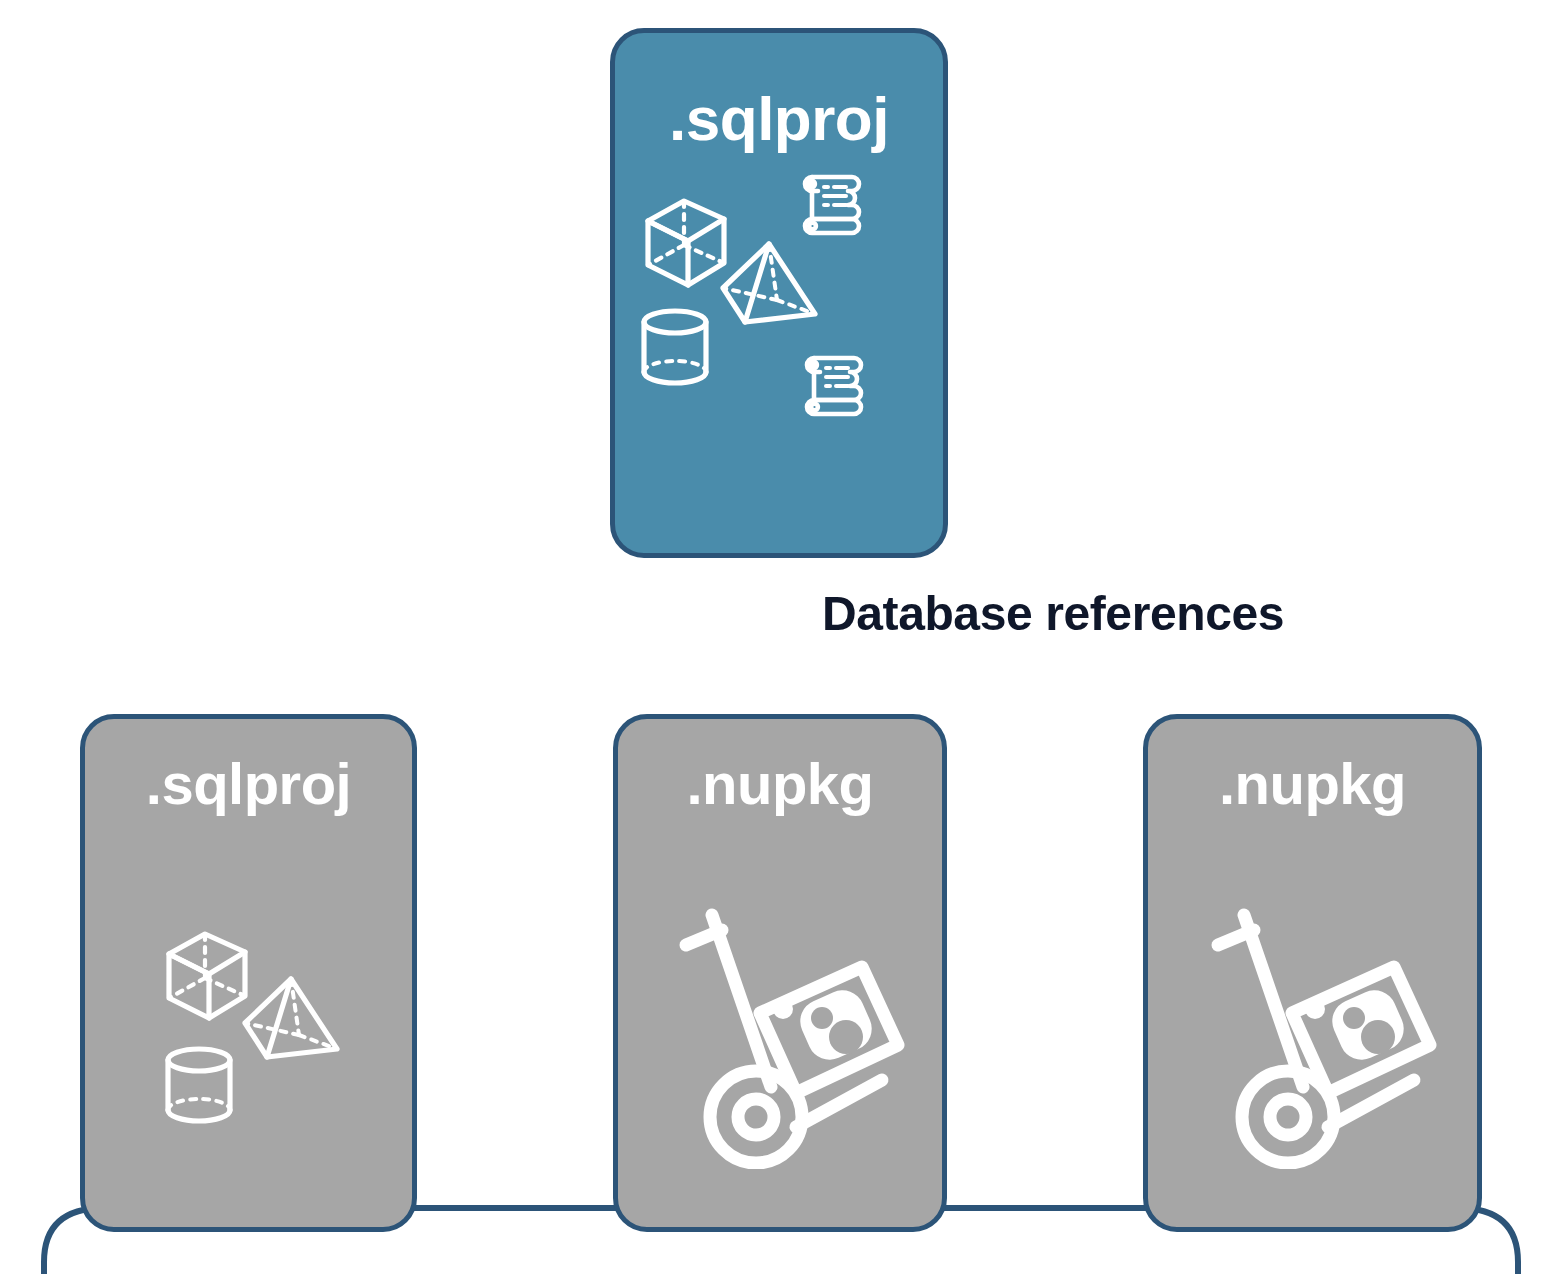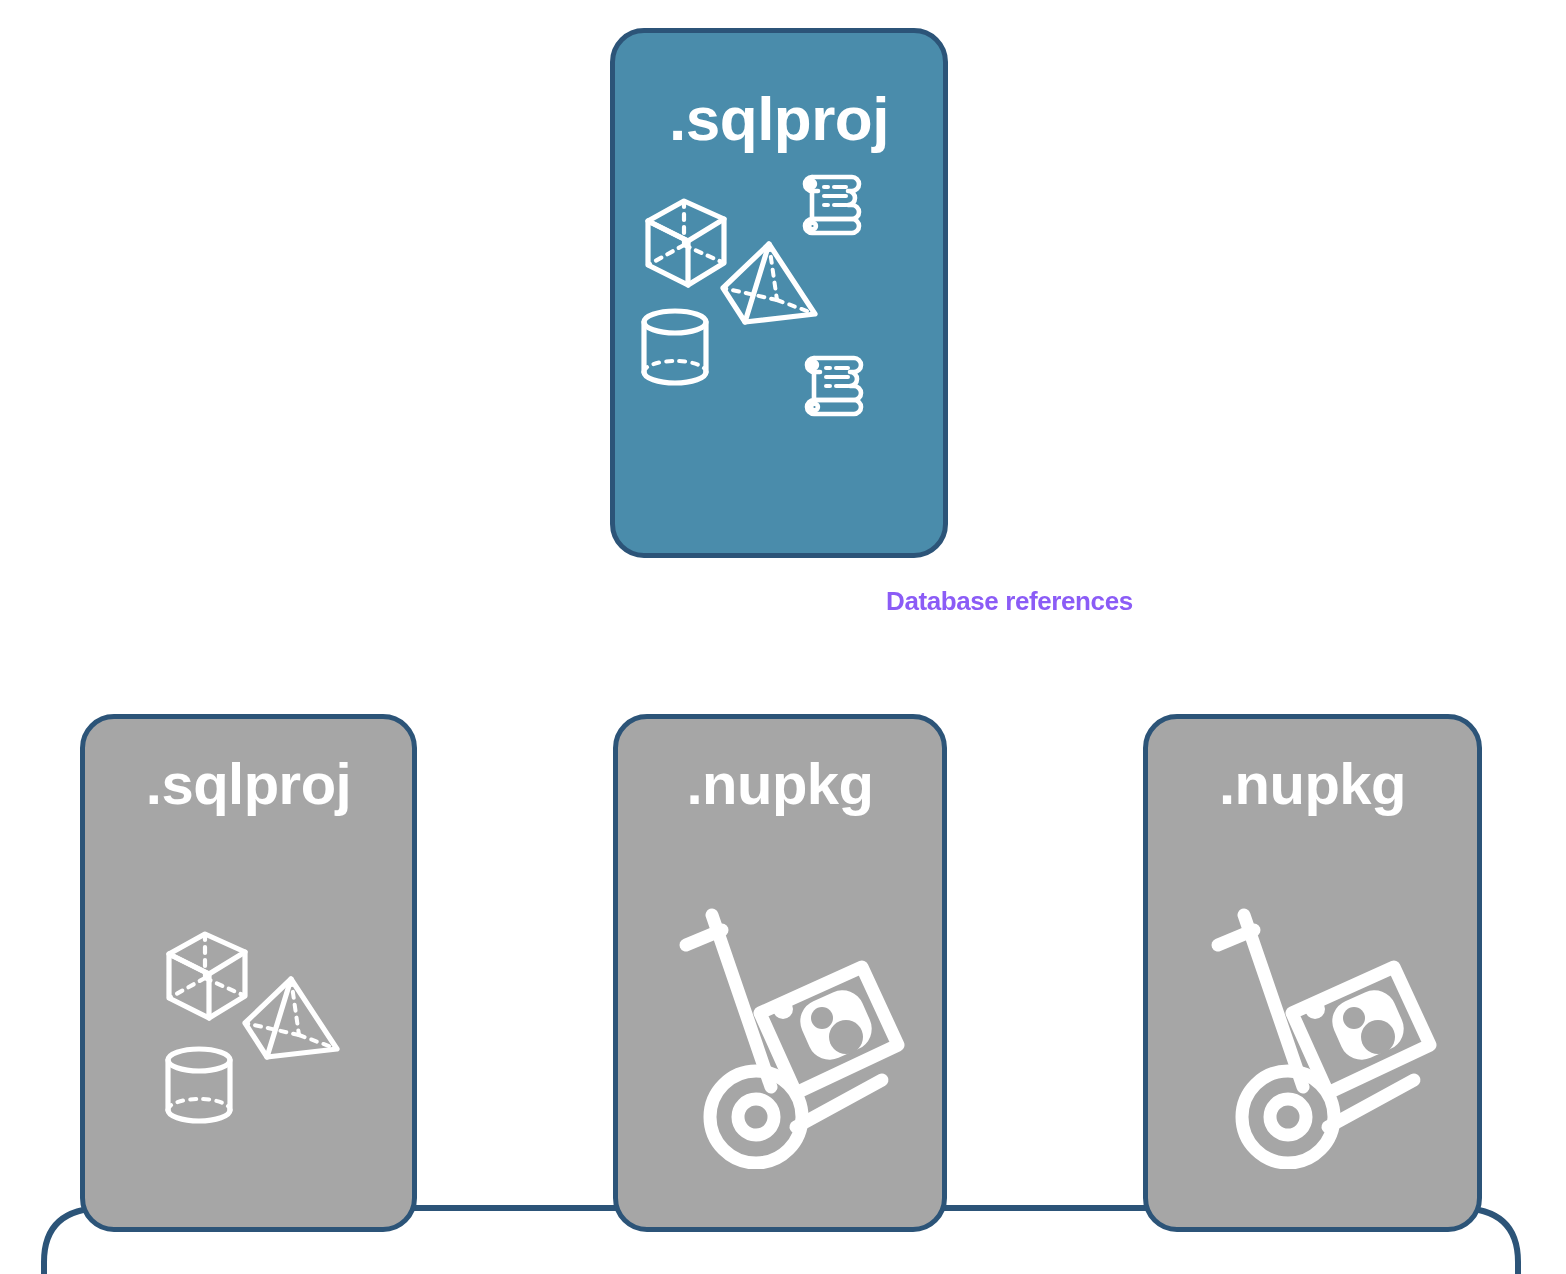--- a/index.html
+++ b/index.html
@@ -41,24 +41,24 @@
   #card-br{left:1143px;top:714px;width:339px;height:518px;}
   .card.gray .card-title{font-size:58px;margin-top:36px;}
 
   .icon-area{position:relative;width:100%;flex:1;}
   .icon-abs{position:absolute;}
 
   .brace-svg{position:absolute;left:0;top:560px;width:1566px;height:180px;overflow:visible;}
 
   .ref-label{
     position:absolute;
-    left:886px;top:586px;
-    font-size:26px;
+    left:822px;top:586px;
+    font-size:48px;
     font-weight:bold;
-    color:#8b5cf6;
+    color:#0f172a;
     letter-spacing:-0.4px;
     white-space:nowrap;
     user-select:none;
   }
 </style>
 </head>
 <body>
 
 <div id="stage">
 

